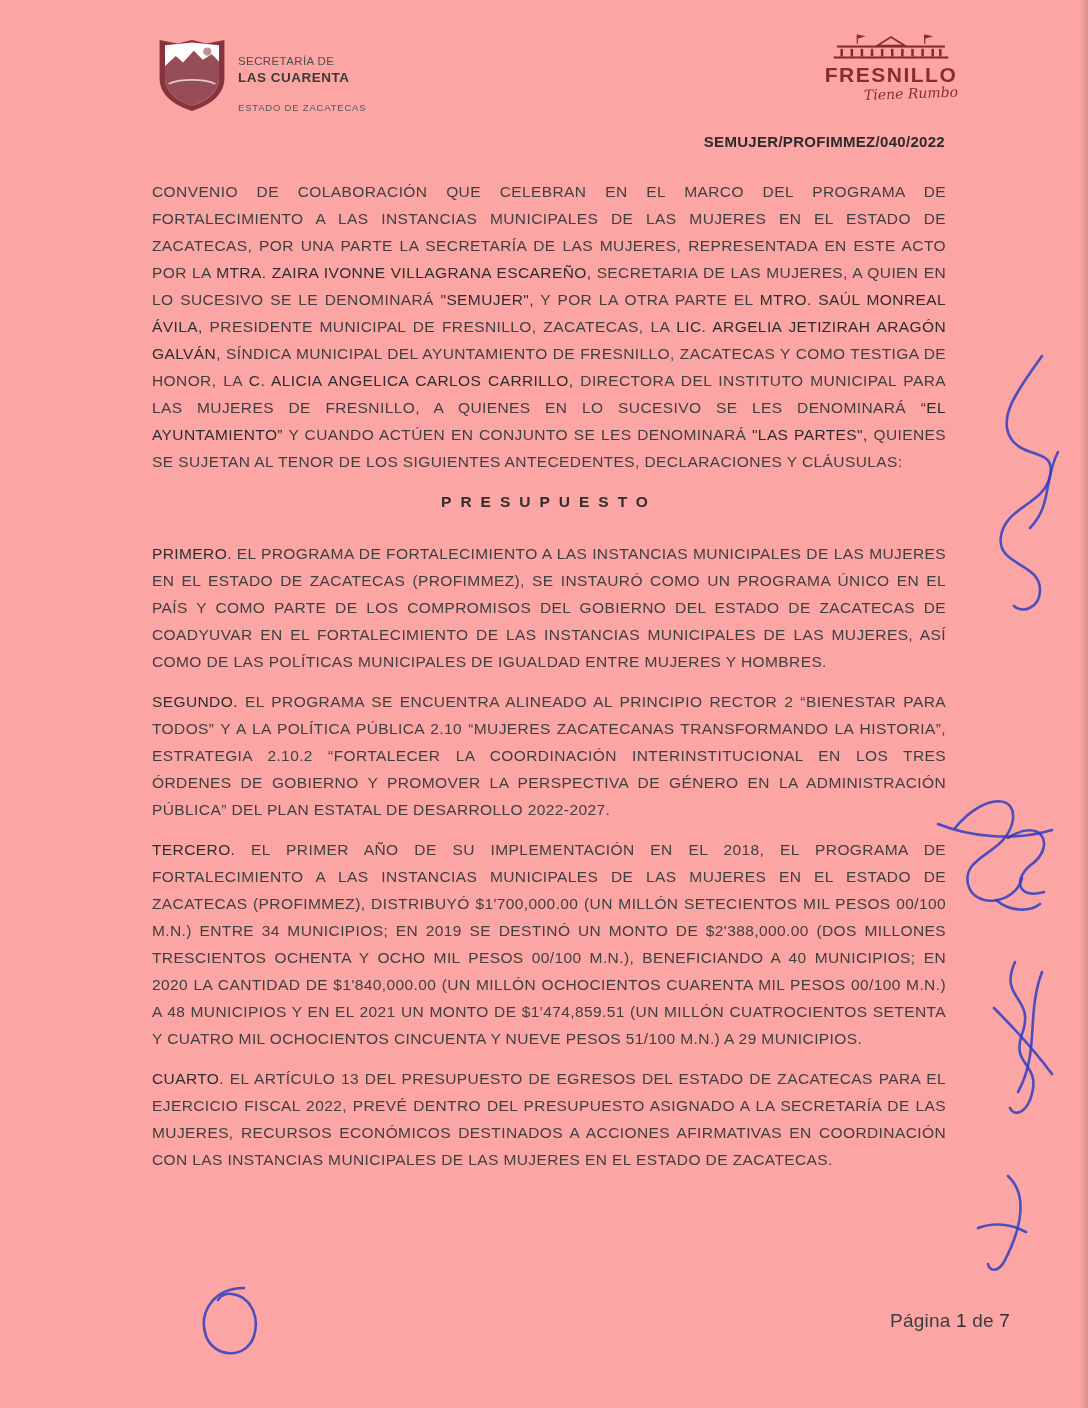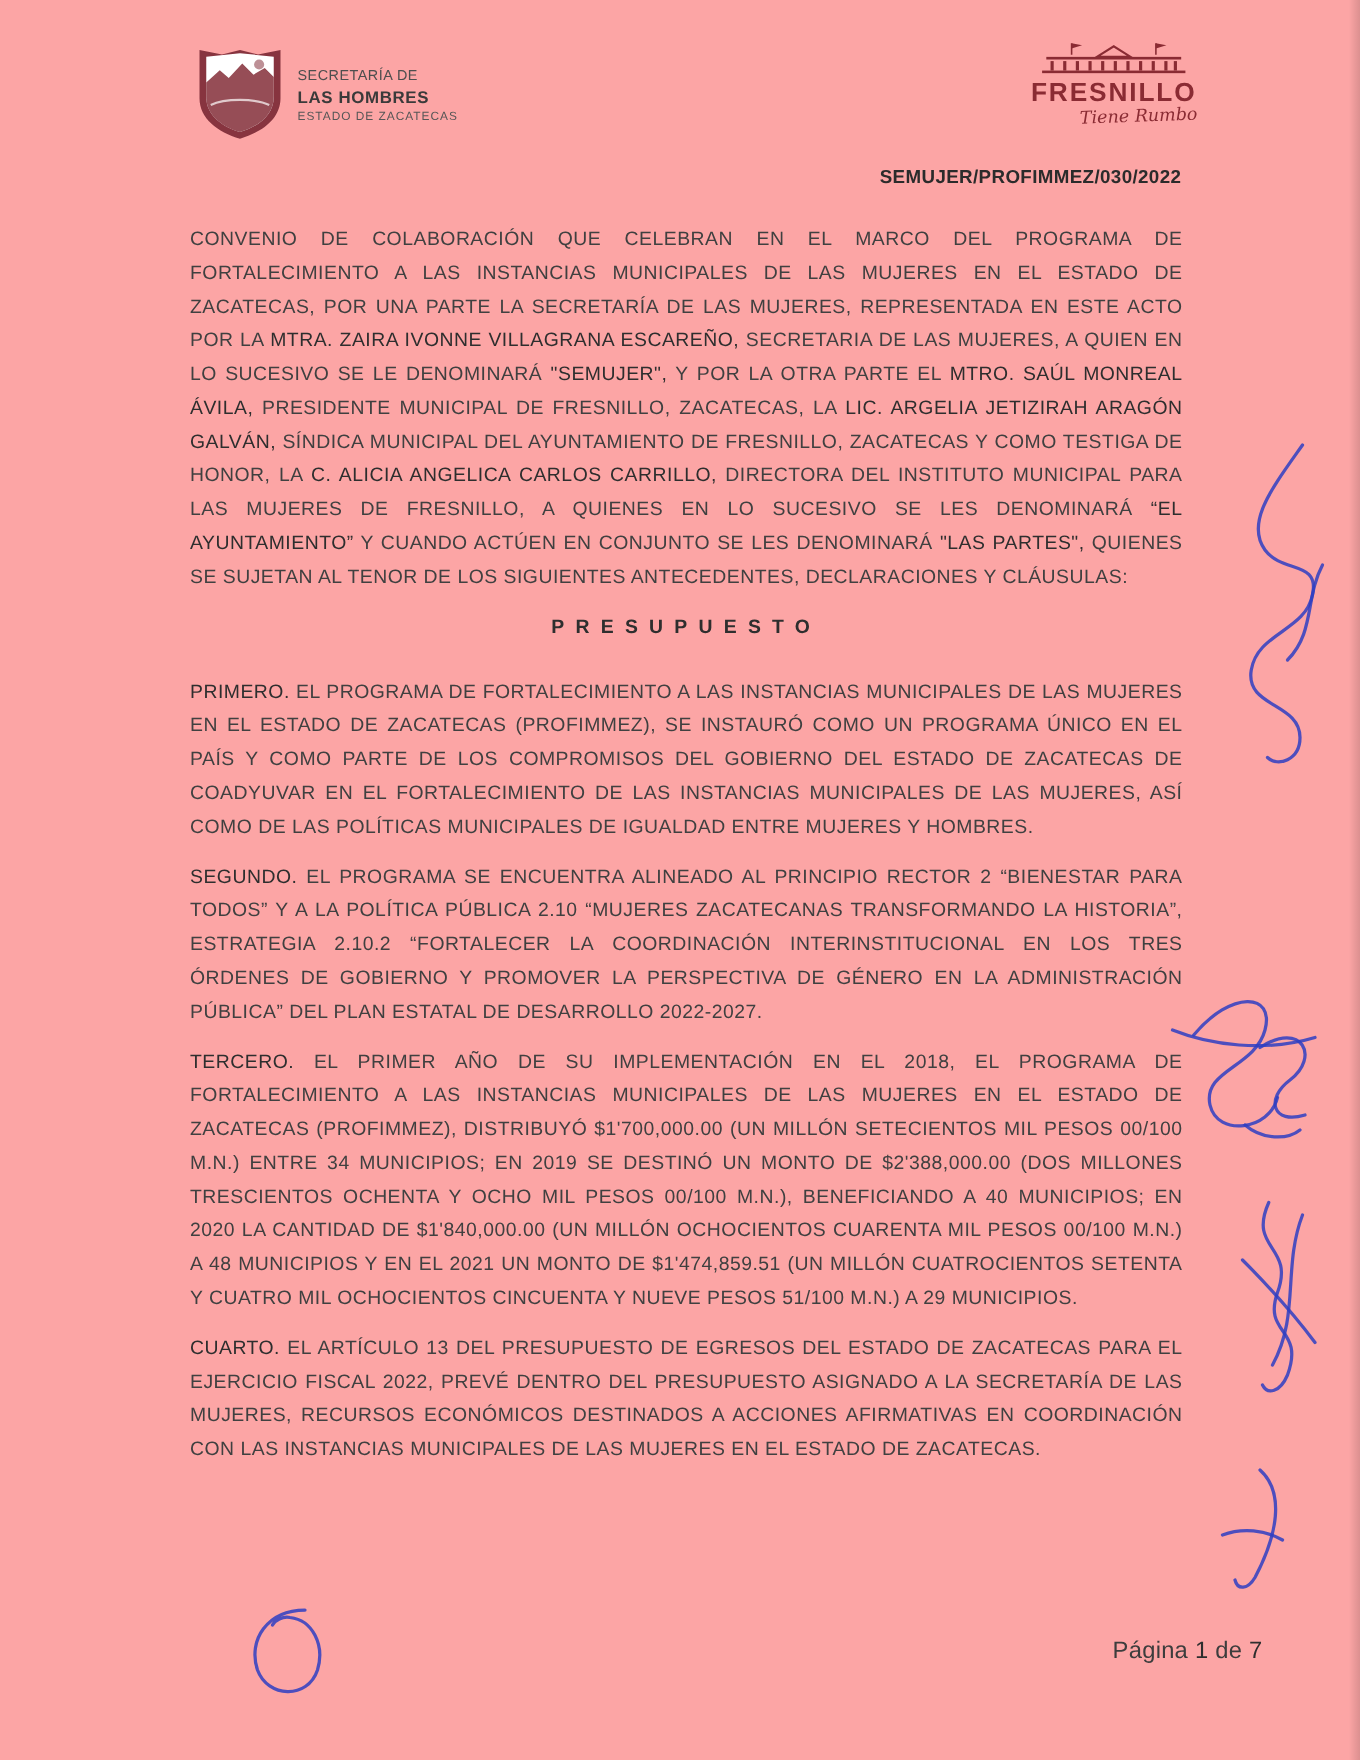--- a/index.html
+++ b/index.html
@@ -14,21 +14,21 @@
     content:""; position:absolute; top:0; right:0; width:9px; height:100%;
     background:linear-gradient(to right, rgba(0,0,0,0), rgba(0,0,0,0.13));
     pointer-events:none;
   }
 
   
   .shield { position:absolute; left:156px; top:36px; width:72px; height:78px; }
   .logo-left-text { position:absolute; left:238px; top:54px; line-height:1.3; }
   .llt1 { font-size:11.5px; color:#4e4e4e; letter-spacing:.4px; }
   .llt2 { font-size:13.5px; font-weight:700; color:#3a3a3a; letter-spacing:.5px; }
-  .llt3 { font-size:9.5px; color:#565656; letter-spacing:.8px; margin-top:2px; }
+  .llt3 { font-size:9.5px; color:#565656; letter-spacing:.8px; margin-top:16px; }
 
   .logo-right { position:absolute; right:126px; top:32px; width:142px; text-align:center; color:#8A2B33; }
   .fres-building { display:block; width:118px; height:27px; margin:0 auto; }
   .fres-name { font-family:Liberation Sans, sans-serif; font-weight:700; font-size:21px; letter-spacing:1.5px; margin-top:4px; }
   .fres-tag { font-family:"DejaVu Serif", serif; font-style:italic; font-size:14px; text-align:right; padding-right:4px; margin-top:-1px; transform:rotate(-2deg); }
 
   .ref { position:absolute; top:133px; right:143px; font-weight:700; font-size:15px; color:#2b2b2b; letter-spacing:.3px; }
 
   
   .doc {
@@ -57,21 +57,21 @@
 
   <svg class="shield" viewBox="0 0 80 84" aria-hidden="true">
     <path d="M4,3 L24,7 L40,3 L56,7 L76,3 L76,46 C76,64 60,76 40,82 C20,76 4,64 4,46 Z" fill="#87343F"></path>
     <path d="M10,9 L40,6 L70,9 L70,45 C70,60 57,71 40,76 C23,71 10,60 10,45 Z" fill="#ffffff"></path>
     <circle cx="57" cy="16" r="4.5" fill="#87343F" opacity="0.55"></circle>
     <path d="M10,32 L22,21 L30,28 L42,15 L52,25 L62,19 L70,27 L70,45 C70,60 57,71 40,76 C23,71 10,60 10,45 Z" fill="#87343F" opacity="0.88"></path>
     <path d="M14,52 C26,46 54,46 66,52" stroke="#ffffff" stroke-width="2" fill="none" opacity="0.7"></path>
   </svg>
   <div class="logo-left-text">
     <div class="llt1">SECRETARÍA DE</div>
-    <div class="llt2">LAS HOMBRES</div>
+    <div class="llt2">LAS CUARENTA</div>
     <div class="llt3">ESTADO DE ZACATECAS</div>
   </div>
 
   <div class="logo-right">
     <svg class="fres-building" viewBox="0 0 140 32" aria-hidden="true">
       <g fill="#8A2B33" stroke="#8A2B33">
         <rect x="2" y="29" width="136" height="2.5" stroke="none"></rect>
         <rect x="6" y="16" width="128" height="2.5" stroke="none"></rect>
         <path d="M54,16 L70,6 L86,16 Z" fill="none" stroke-width="2"></path>
         <rect x="10" y="20" width="3" height="9" stroke="none"></rect>
@@ -88,21 +88,21 @@
         <line x1="30" y1="14" x2="30" y2="3" stroke-width="1.5"></line>
         <path d="M30,3 L40,5 L30,8 Z" stroke="none"></path>
         <line x1="110" y1="14" x2="110" y2="3" stroke-width="1.5"></line>
         <path d="M110,3 L120,5 L110,8 Z" stroke="none"></path>
       </g>
     </svg>
     <div class="fres-name">FRESNILLO</div>
     <div class="fres-tag">Tiene Rumbo</div>
   </div>
 
-  <div class="ref">SEMUJER/PROFIMMEZ/030/2022</div>
+  <div class="ref">SEMUJER/PROFIMMEZ/040/2022</div>
 
   <main class="doc">
     <p><span>CONVENIO DE COLABORACIÓN QUE CELEBRAN EN EL MARCO DEL PROGRAMA DE FORTALECIMIENTO A LAS INSTANCIAS MUNICIPALES DE LAS MUJERES EN EL ESTADO DE ZACATECAS, POR UNA PARTE LA SECRETARÍA DE LAS MUJERES, REPRESENTADA EN ESTE ACTO POR LA </span><span class="b">MTRA. ZAIRA IVONNE VILLAGRANA ESCAREÑO,</span><span> SECRETARIA DE LAS MUJERES, A QUIEN EN LO SUCESIVO SE LE DENOMINARÁ </span><span class="b">"SEMUJER",</span><span> Y POR LA OTRA PARTE EL </span><span class="b">MTRO. SAÚL MONREAL ÁVILA,</span><span> PRESIDENTE MUNICIPAL DE FRESNILLO, ZACATECAS, LA </span><span class="b">LIC. ARGELIA JETIZIRAH ARAGÓN GALVÁN,</span><span> SÍNDICA MUNICIPAL DEL AYUNTAMIENTO DE FRESNILLO, ZACATECAS Y COMO TESTIGA DE HONOR, LA </span><span class="b">C. ALICIA ANGELICA CARLOS CARRILLO,</span><span> DIRECTORA DEL INSTITUTO MUNICIPAL PARA LAS MUJERES DE FRESNILLO, A QUIENES EN LO SUCESIVO SE LES DENOMINARÁ </span><span class="b">“EL AYUNTAMIENTO”</span><span> Y CUANDO ACTÚEN EN CONJUNTO SE LES DENOMINARÁ </span><span class="b">"LAS PARTES",</span><span> QUIENES SE SUJETAN AL TENOR DE LOS SIGUIENTES ANTECEDENTES, DECLARACIONES Y CLÁUSULAS:</span></p>
     <h2 class="section-heading">PRESUPUESTO</h2>
     <p><span class="b">PRIMERO.</span><span> EL PROGRAMA DE FORTALECIMIENTO A LAS INSTANCIAS MUNICIPALES DE LAS MUJERES EN EL ESTADO DE ZACATECAS (PROFIMMEZ), SE INSTAURÓ COMO UN PROGRAMA ÚNICO EN EL PAÍS Y COMO PARTE DE LOS COMPROMISOS DEL GOBIERNO DEL ESTADO DE ZACATECAS DE COADYUVAR EN EL FORTALECIMIENTO DE LAS INSTANCIAS MUNICIPALES DE LAS MUJERES, ASÍ COMO DE LAS POLÍTICAS MUNICIPALES DE IGUALDAD ENTRE MUJERES Y HOMBRES.</span></p>
     <p><span class="b">SEGUNDO.</span><span> EL PROGRAMA SE ENCUENTRA ALINEADO AL PRINCIPIO RECTOR 2 “BIENESTAR PARA TODOS” Y A LA POLÍTICA PÚBLICA 2.10 “MUJERES ZACATECANAS TRANSFORMANDO LA HISTORIA”, ESTRATEGIA 2.10.2 “FORTALECER LA COORDINACIÓN INTERINSTITUCIONAL EN LOS TRES ÓRDENES DE GOBIERNO Y PROMOVER LA PERSPECTIVA DE GÉNERO EN LA ADMINISTRACIÓN PÚBLICA” DEL PLAN ESTATAL DE DESARROLLO 2022-2027.</span></p>
     <p><span class="b">TERCERO.</span><span> EL PRIMER AÑO DE SU IMPLEMENTACIÓN EN EL 2018, EL PROGRAMA DE FORTALECIMIENTO A LAS INSTANCIAS MUNICIPALES DE LAS MUJERES EN EL ESTADO DE ZACATECAS (PROFIMMEZ), DISTRIBUYÓ $1'700,000.00 (UN MILLÓN SETECIENTOS MIL PESOS 00/100 M.N.) ENTRE 34 MUNICIPIOS; EN 2019 SE DESTINÓ UN MONTO DE $2'388,000.00 (DOS MILLONES TRESCIENTOS OCHENTA Y OCHO MIL PESOS 00/100 M.N.), BENEFICIANDO A 40 MUNICIPIOS; EN 2020 LA CANTIDAD DE $1'840,000.00 (UN MILLÓN OCHOCIENTOS CUARENTA MIL PESOS 00/100 M.N.) A 48 MUNICIPIOS Y EN EL 2021 UN MONTO DE $1'474,859.51 (UN MILLÓN CUATROCIENTOS SETENTA Y CUATRO MIL OCHOCIENTOS CINCUENTA Y NUEVE PESOS 51/100 M.N.) A 29 MUNICIPIOS.</span></p>
     <p><span class="b">CUARTO.</span><span> EL ARTÍCULO 13 DEL PRESUPUESTO DE EGRESOS DEL ESTADO DE ZACATECAS PARA EL EJERCICIO FISCAL 2022, PREVÉ DENTRO DEL PRESUPUESTO ASIGNADO A LA SECRETARÍA DE LAS MUJERES, RECURSOS ECONÓMICOS DESTINADOS A ACCIONES AFIRMATIVAS EN COORDINACIÓN CON LAS INSTANCIAS MUNICIPALES DE LAS MUJERES EN EL ESTADO DE ZACATECAS.</span></p>
   </main>
 

